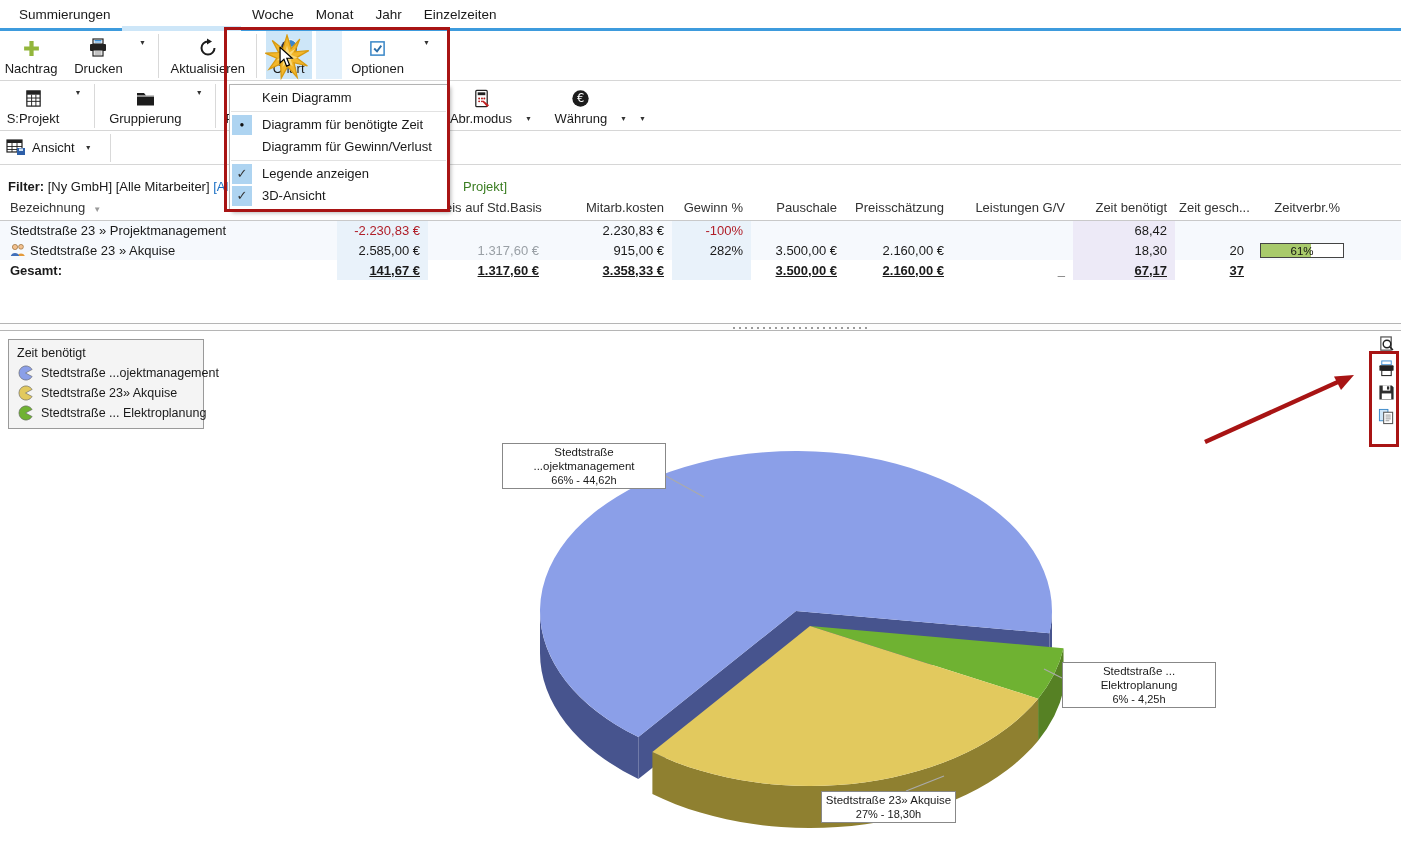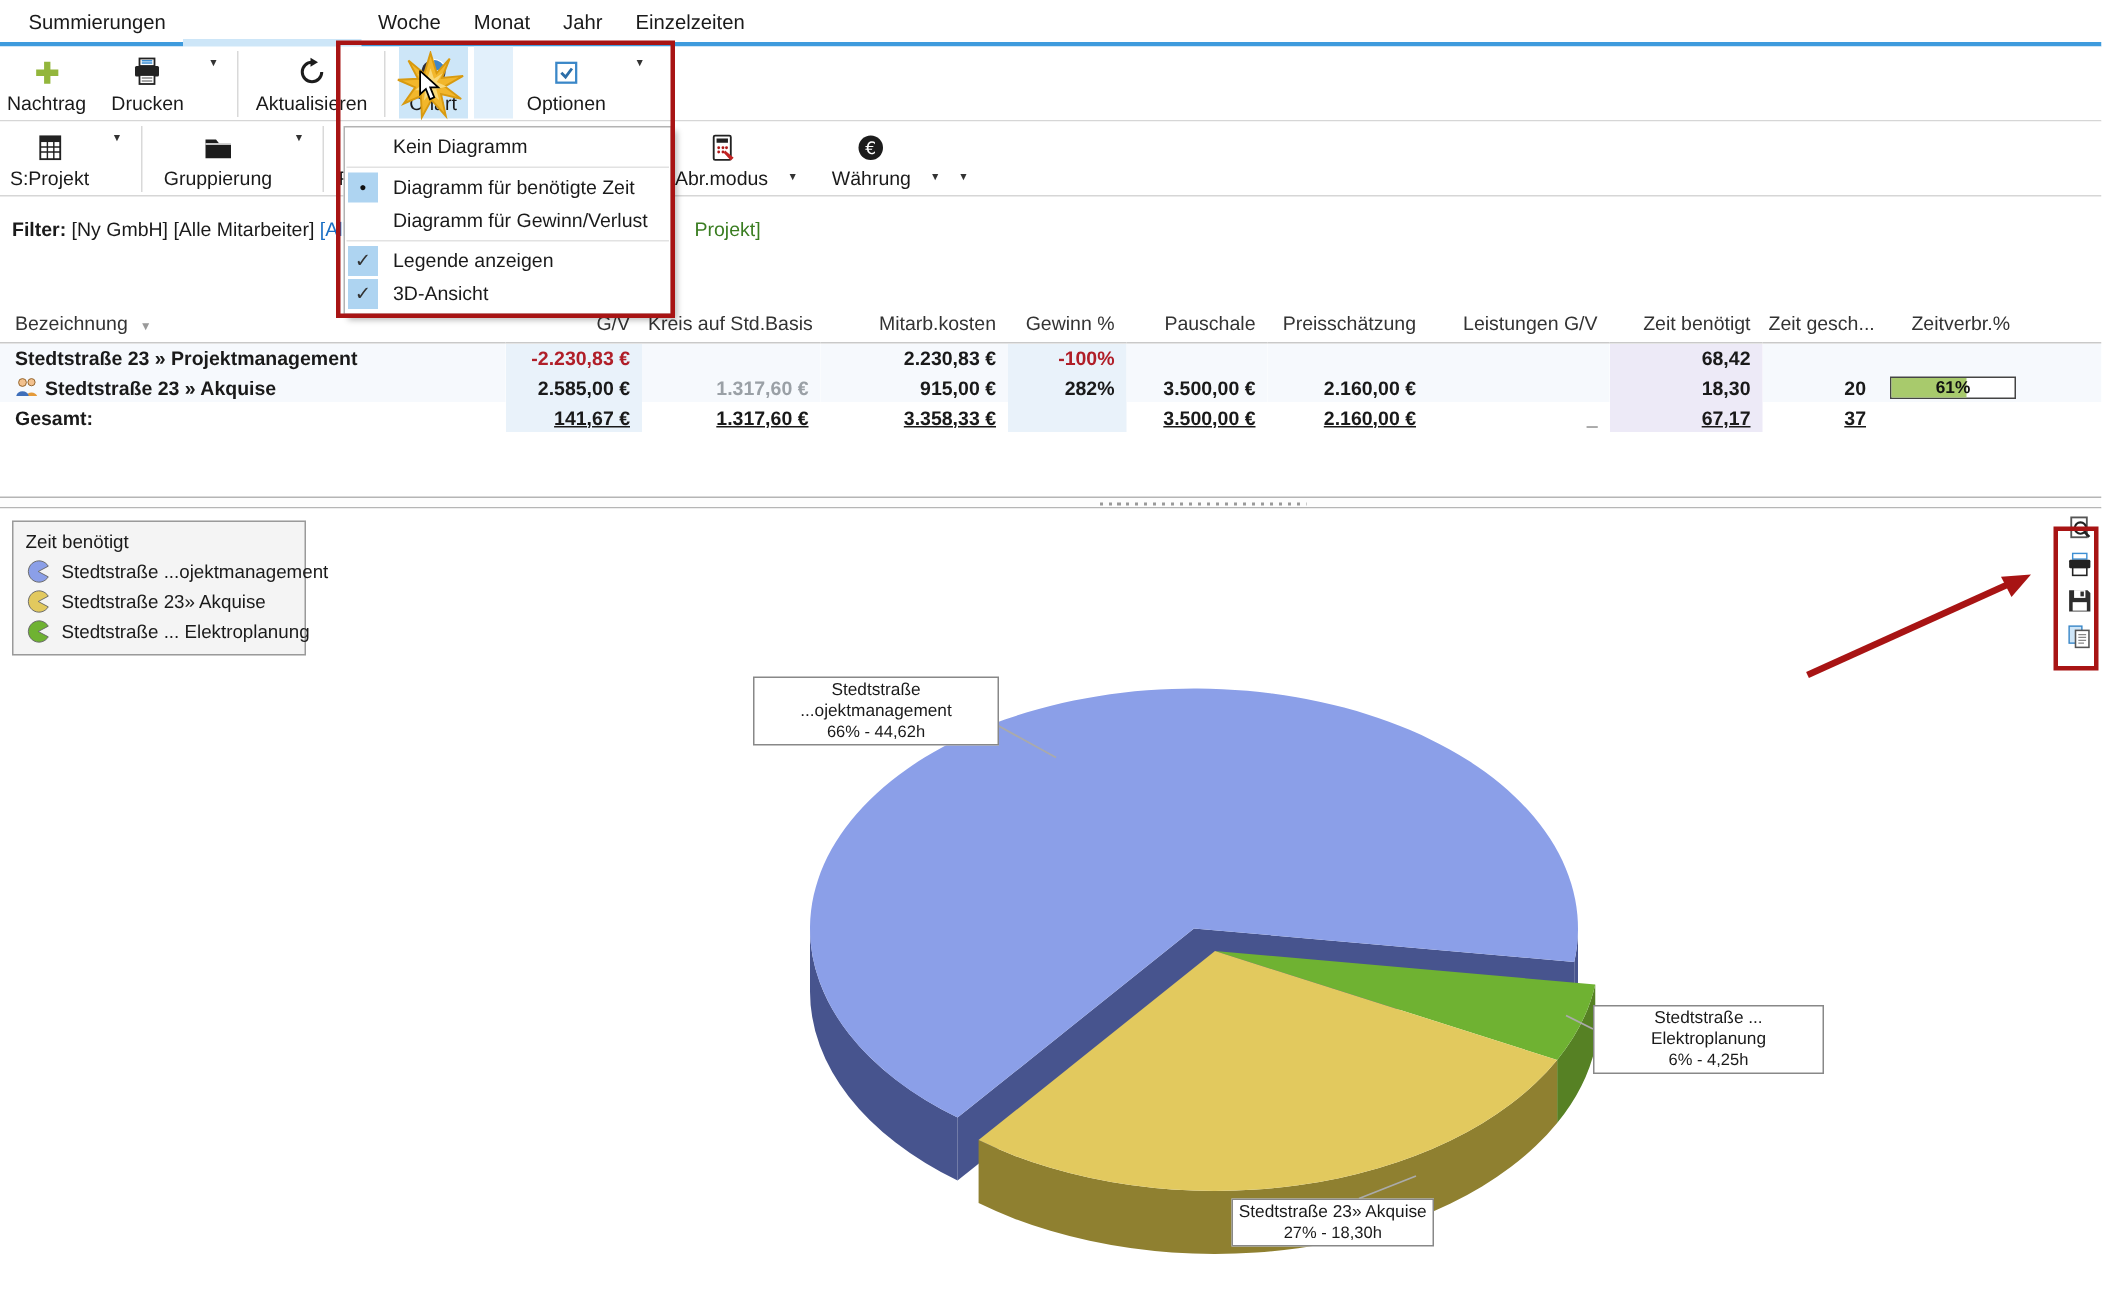--- a/index.html
+++ b/index.html
@@ -28,30 +28,30 @@
   .row2-right { position:absolute; left:443px; top:0; display:flex; }
   .clip-label { display:inline-block; overflow:hidden; }
 
   
   .filterbar { height:22px; padding:3px 0 0 8px; font-size:13px; white-space:nowrap; }
   .filterbar b { font-weight:bold; }
   .flink-blue { color:var(--link-blue,#1a6fc4); }
   .flink-green { color:var(--link-green,#3a7d21); }
 
   
-  table.grid { border-collapse:collapse; table-layout:fixed; width:1401px; font-size:13px;margin-top:42px; }
+  table.grid { border-collapse:collapse; table-layout:fixed; width:1401px; font-size:13px; }
   table.grid col.c0{width:337px} table.grid col.c1{width:91px} table.grid col.c2{width:119px}
   table.grid col.c3{width:125px} table.grid col.c4{width:79px} table.grid col.c5{width:94px}
   table.grid col.c6{width:107px} table.grid col.c7{width:121px} table.grid col.c8{width:102px}
   table.grid col.c9{width:77px} table.grid col.c10{width:96px} table.grid col.c11{width:53px}
   table.grid th { height:22px; font-weight:normal; color:#333; text-align:right; padding:0 8px 2px 4px; border-bottom:1px solid #c9c9c9; white-space:nowrap; overflow:hidden; }
   table.grid th:first-child { text-align:left; padding-left:10px; }
   table.grid td { height:20px; text-align:right; padding:0 8px; white-space:nowrap; overflow:hidden; }
   table.grid td:first-child { text-align:left; padding-left:10px; }
-  tr.r-tint td { background:#f6f9fd;font-weight:bold; }
+  tr.r-tint td { background:#f6f9fd; }
   td.tint-b { background:var(--col-blue-tint,#e9f2fa) !important; }
   td.tint-l { background:var(--col-lavender-tint,#edeaf7) !important; }
   .neg { color:var(--negative-red,#b01e28); }
   .dim { color:#9aa0a6; }
   tr.total td { font-weight:bold; }
   tr.total td.u { text-decoration:underline; }
   .sort-arrow { font-size:8px; color:#9a9a9a; margin-left:8px; }
   .rowicon { display:inline-block; width:16px; height:14px; vertical-align:-2px; margin-right:4px; }
   .barbox { position:relative; width:84px; height:15px; border:1px solid #444; background:#fff; margin-left:auto; margin-right:2px; }
   .barfill { position:absolute; left:0; top:0; bottom:0; background:var(--bar-green,#a8ca6c); }
@@ -215,20 +215,36 @@
               <text x="10" y="14.2" font-size="12" font-family="DejaVu Sans" fill="#fff" text-anchor="middle">€</text>
             </svg>
         </span>
         <span>Währung</span>
       </div>
       <span class="drop" style="margin-top:26px;margin-left:6px">▼</span>
       <span class="drop" style="margin-top:26px;margin-left:8px">▼</span>
     </div>
   </div>
 
+  <div class="tbrow tbrow3">
+    <div class="tbtn3">
+      <span style="display:flex">
+        <svg width="20" height="17" viewBox="0 0 20 17">
+            <rect x="1" y="1" width="15" height="12" fill="#fff" stroke="#222" stroke-width="1.2"></rect>
+            <rect x="1" y="1" width="15" height="3" fill="#222"></rect>
+            <path d="M1 7.5h15M1 10.5h15M6 4v9M11 4v9" stroke="#222" stroke-width="0.9"></path>
+            <rect x="11" y="9" width="8" height="7" fill="#2d5fa8"></rect>
+            <rect x="13" y="9.5" width="4" height="2.5" fill="#cfe2f5"></rect>
+          </svg>
+      </span>
+      <span>Ansicht</span>
+      <span class="drop">▼</span>
+    </div>
+    <span class="vsep3"></span>
+  </div>
 
   <div style="height:11px"></div>
 
   <div class="filterbar">
     <b>Filter:</b><span> [Ny GmbH] [Alle Mitarbeiter] </span><span class="flink-blue">[Alles</span><span style="display:inline-block;width:218px"></span><span class="flink-green">Projekt]</span>
   </div>
 
   <table class="grid">
     <colgroup>
         <col class="c0">

